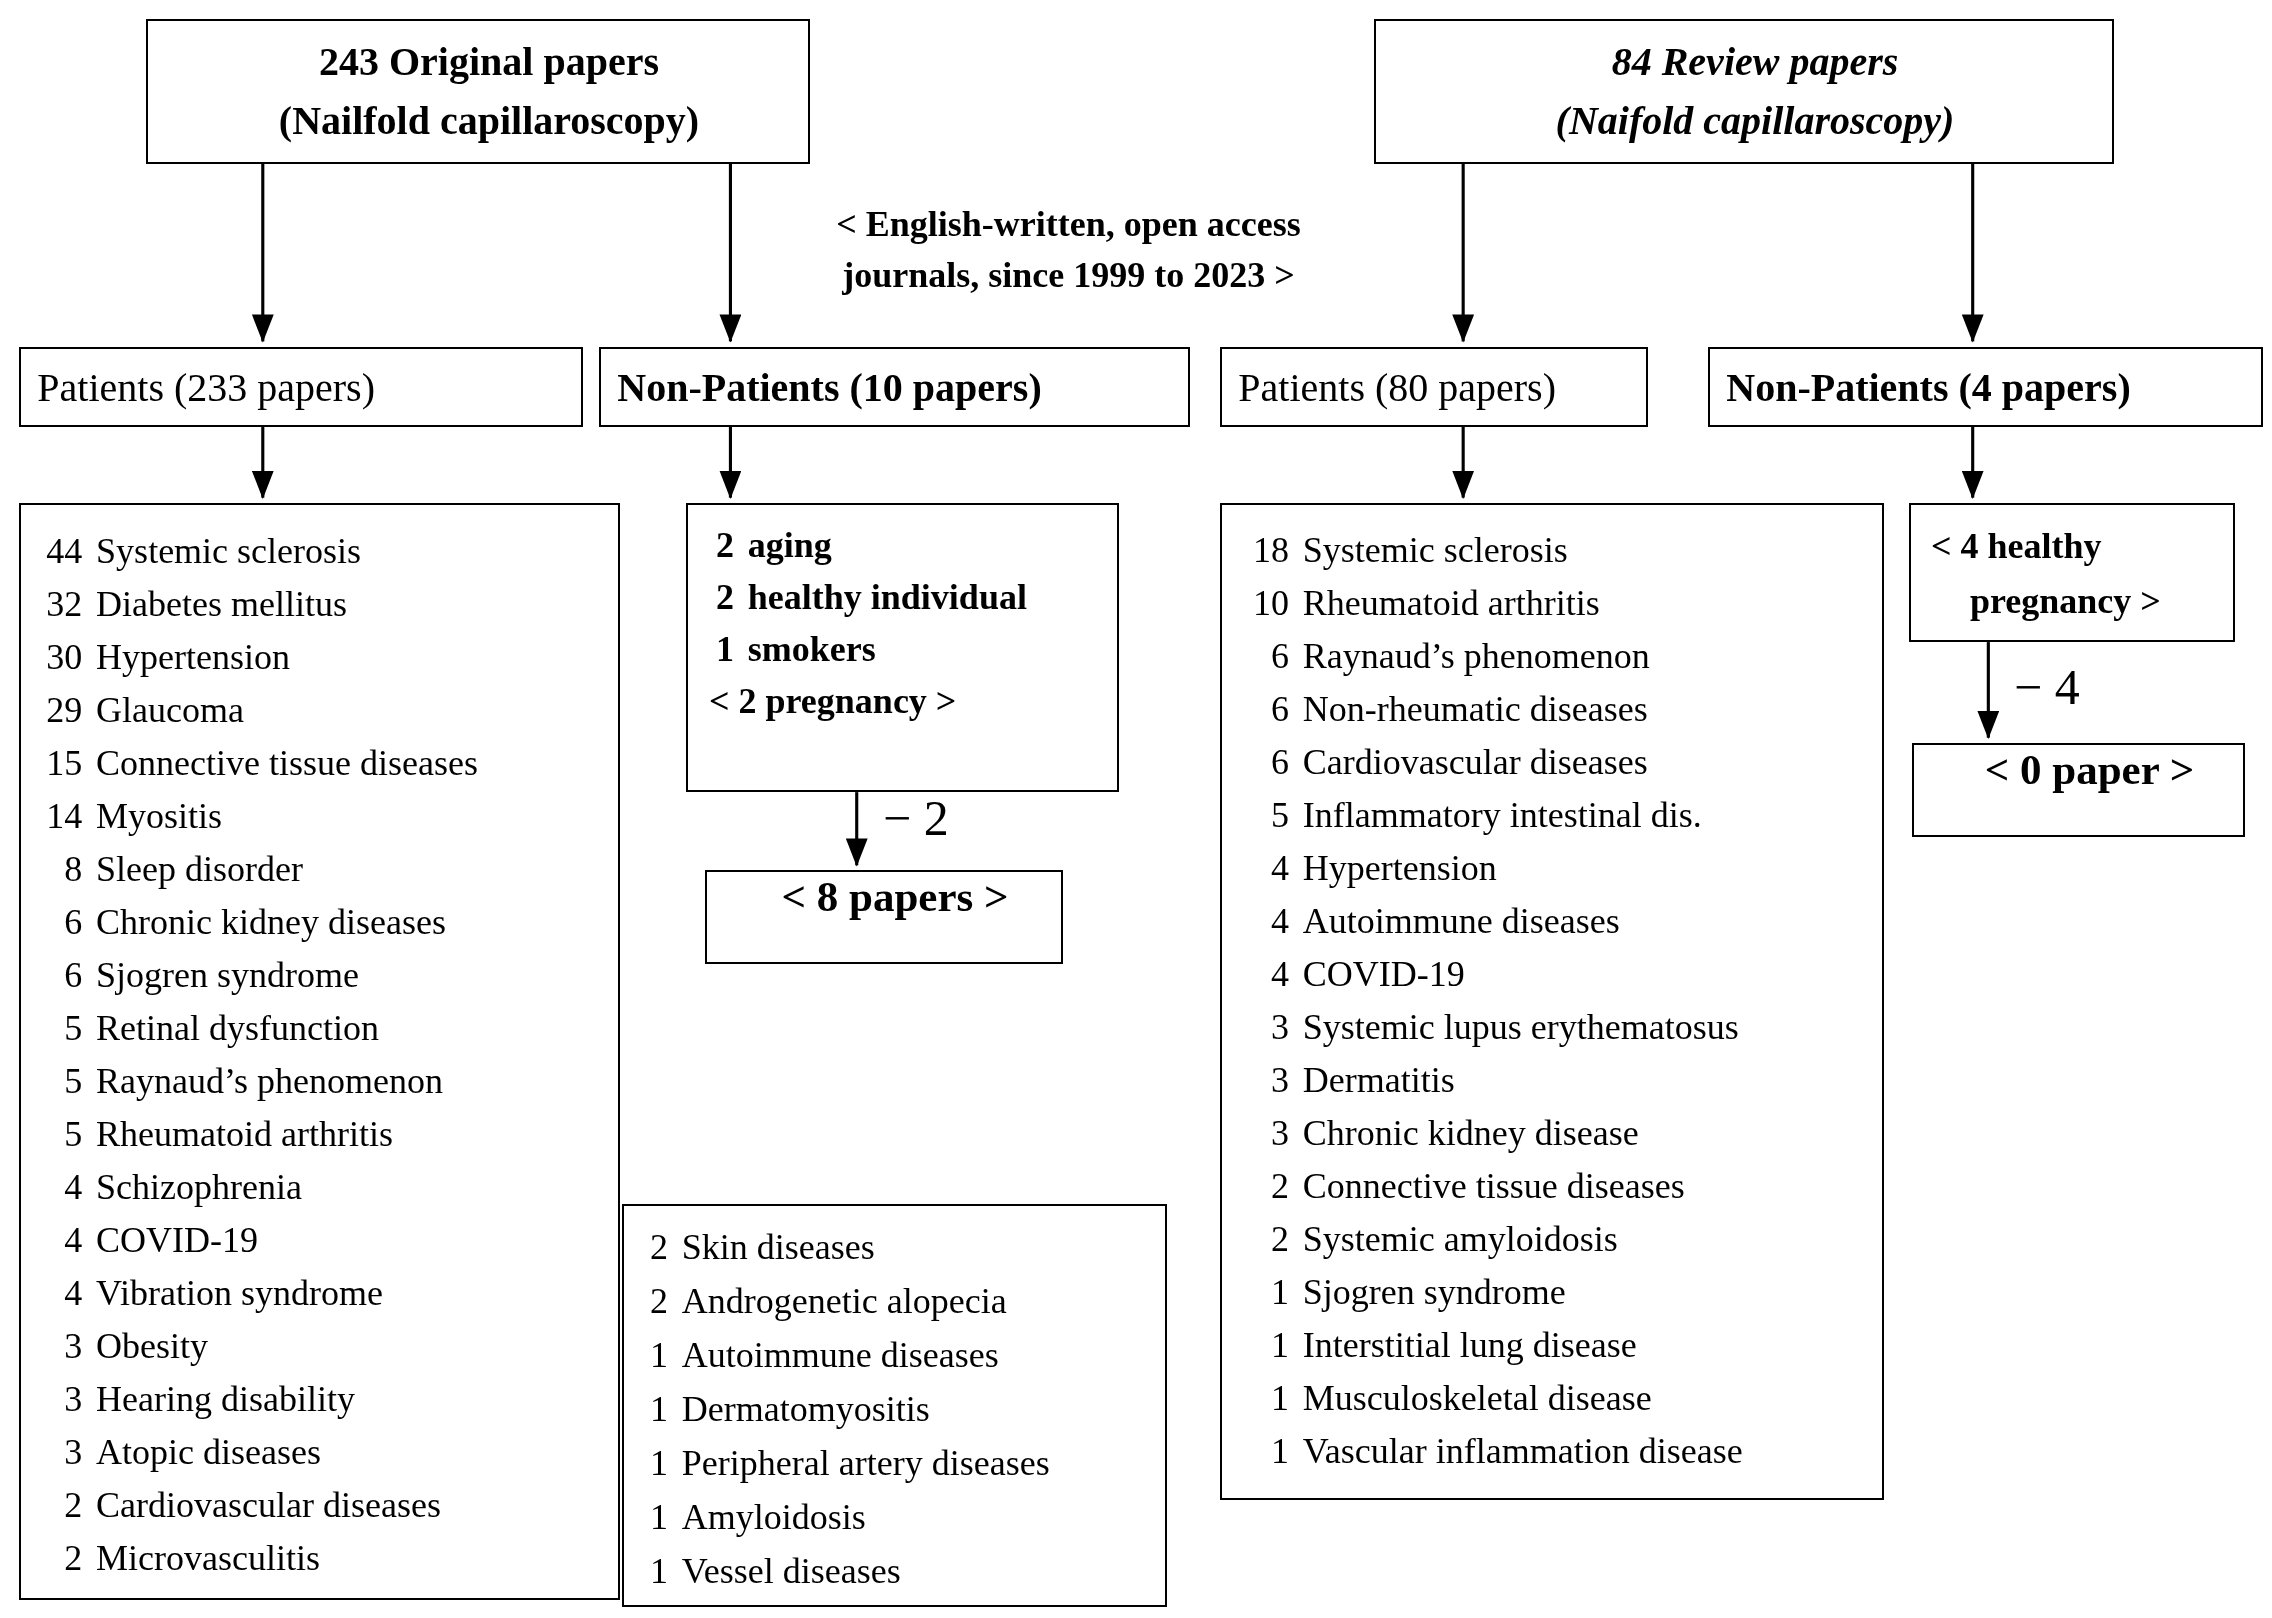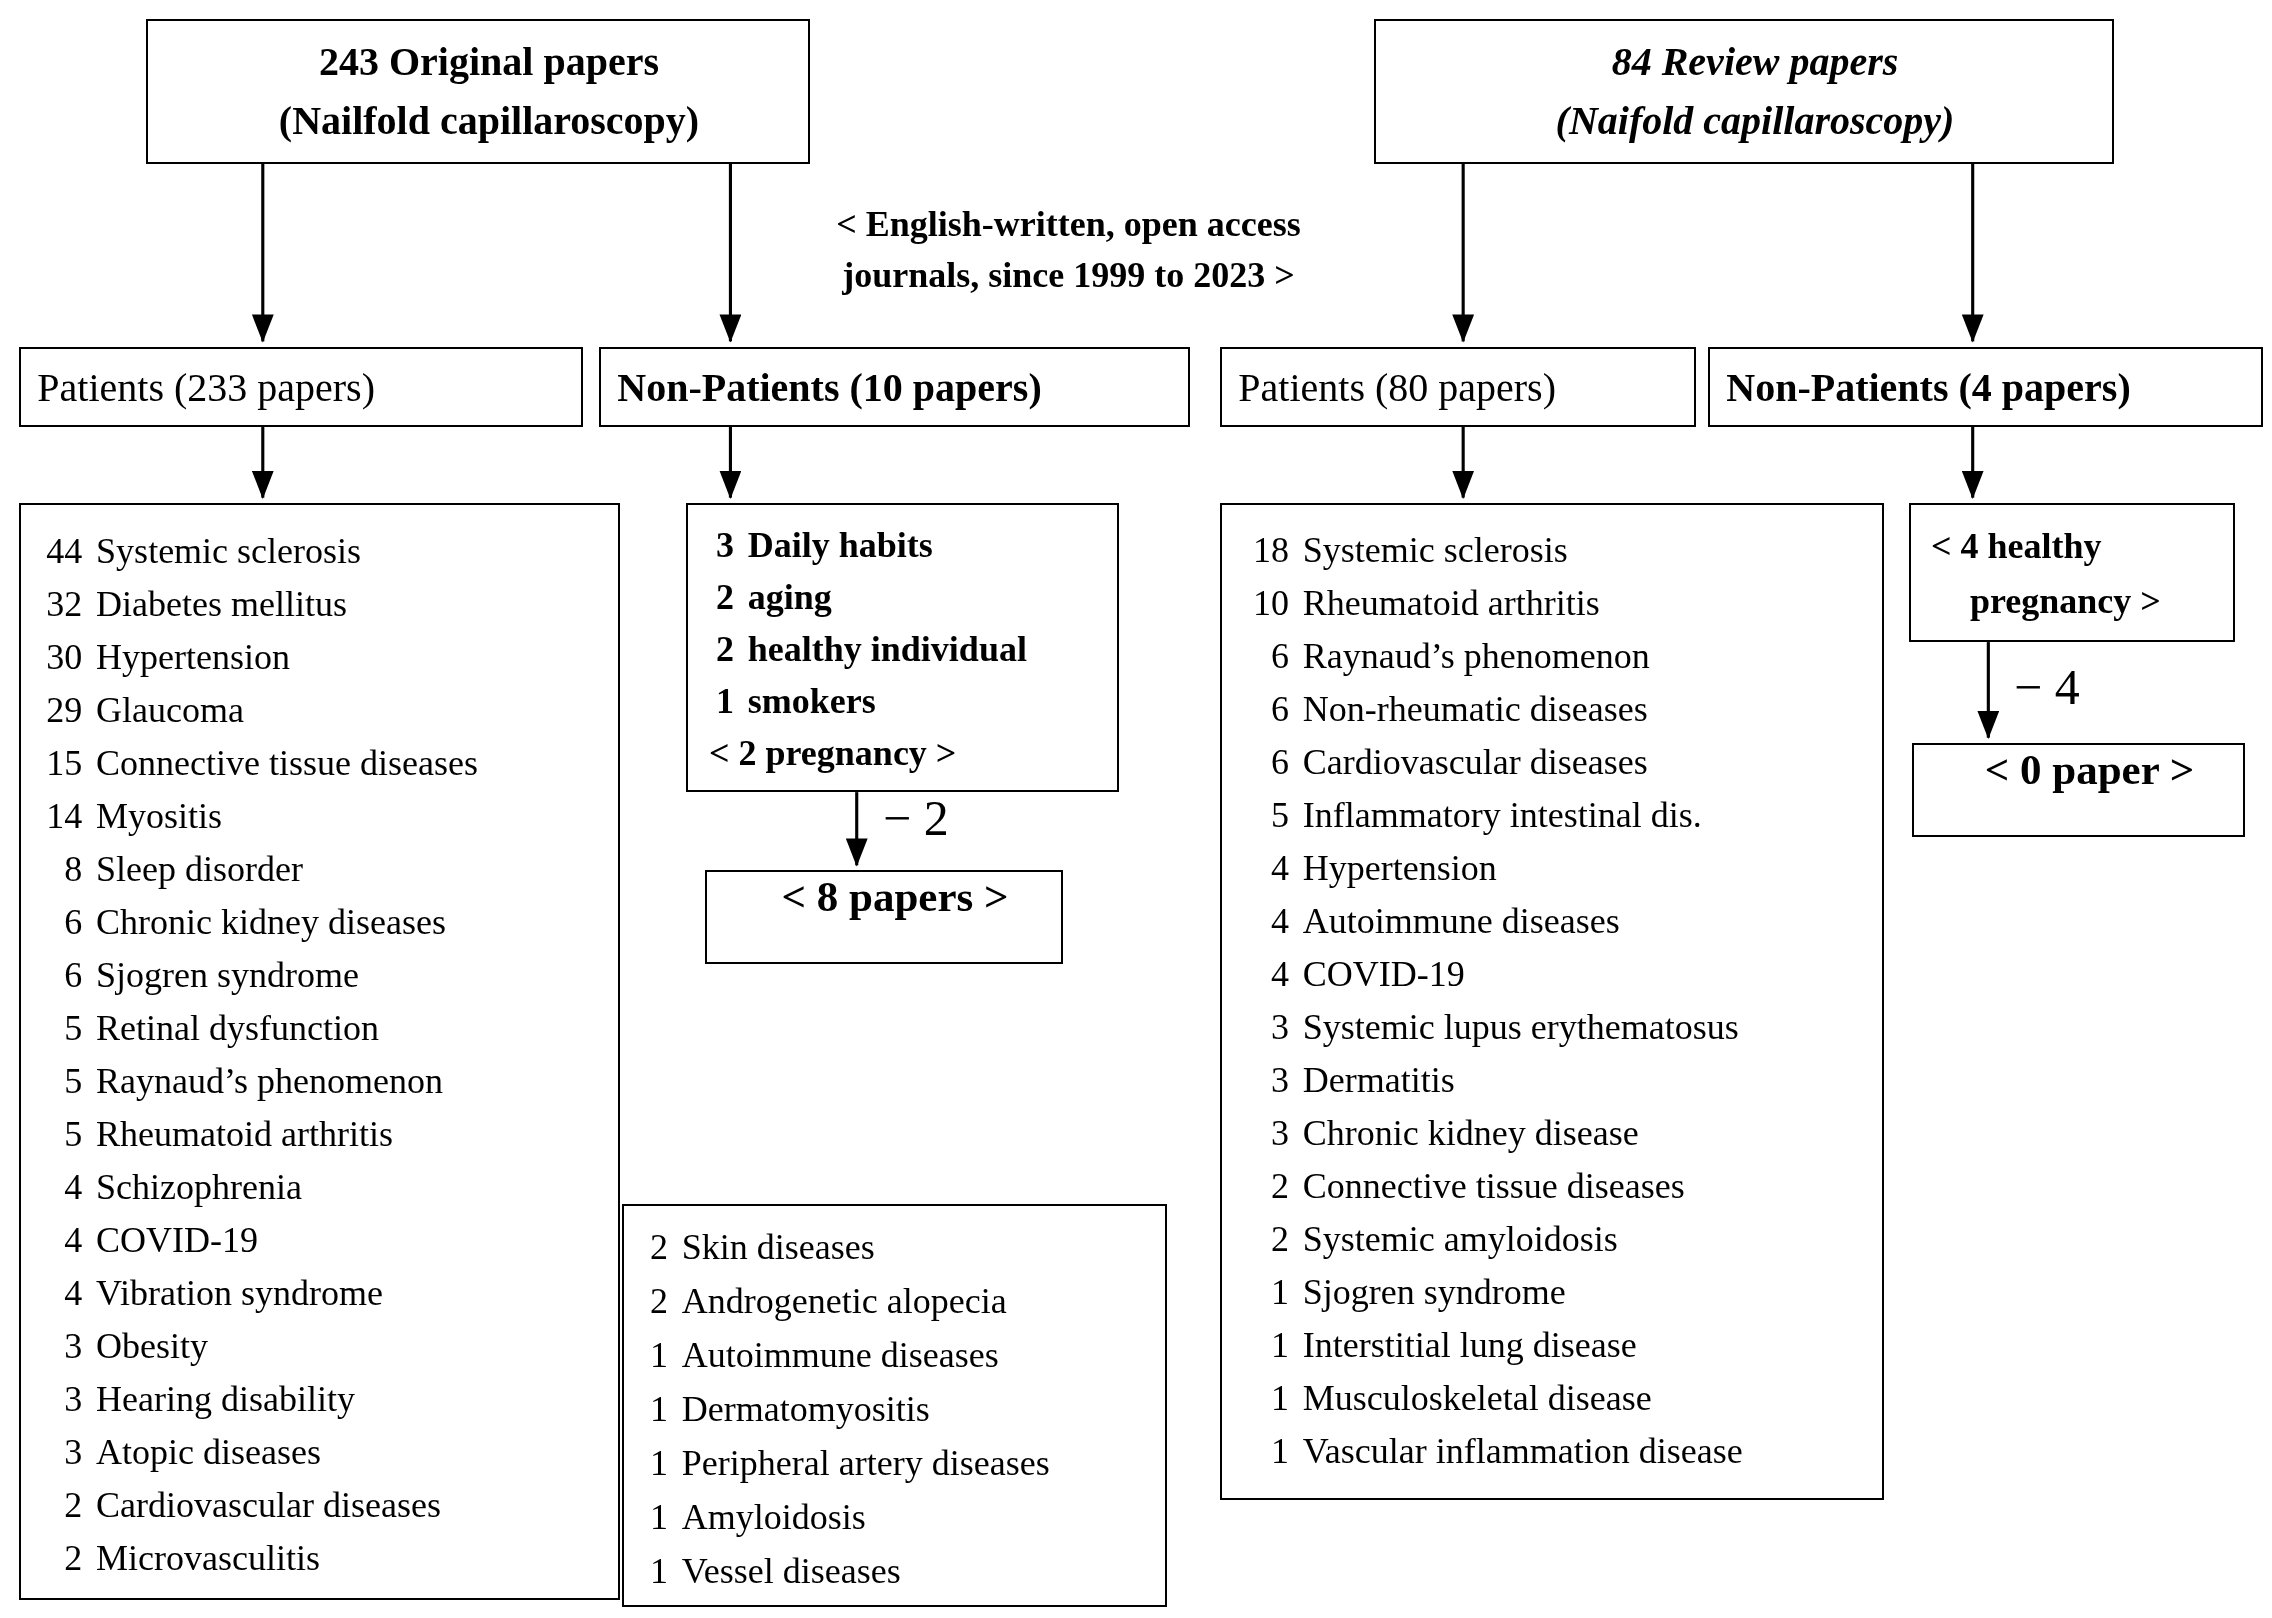--- a/index.html
+++ b/index.html
@@ -76,21 +76,21 @@
   </div>
 
   <div class="box lvl2" style="left:19px; top:347px; width:564px; height:80px;">
     <span>Patients (233 papers)</span>
   </div>
 
   <div class="box lvl2 bold" style="left:599px; top:347px; width:591px; height:80px;">
     <span>Non-Patients (10 papers)</span>
   </div>
 
-  <div class="box lvl2" style="left:1220px; top:347px; width:476px; height:80px;">
+  <div class="box lvl2" style="left:1220px; top:347px; width:428px; height:80px;">
     <span>Patients (80 papers)</span>
   </div>
 
   <div class="box lvl2 bold" style="left:1708px; top:347px; width:555px; height:80px;">
     <span>Non-Patients (4 papers)</span>
   </div>
 
   <div class="box listbox left-list" style="left:19px; top:503px; width:601px; height:1097px;">
       <div class="list-item"><span class="num">44</span><span class="txt">Systemic sclerosis</span></div>
       <div class="list-item"><span class="num">32</span><span class="txt">Diabetes mellitus</span></div>
@@ -108,21 +108,20 @@
       <div class="list-item"><span class="num">4</span><span class="txt">COVID-19</span></div>
       <div class="list-item"><span class="num">4</span><span class="txt">Vibration syndrome</span></div>
       <div class="list-item"><span class="num">3</span><span class="txt">Obesity</span></div>
       <div class="list-item"><span class="num">3</span><span class="txt">Hearing disability</span></div>
       <div class="list-item"><span class="num">3</span><span class="txt">Atopic diseases</span></div>
       <div class="list-item"><span class="num">2</span><span class="txt">Cardiovascular diseases</span></div>
       <div class="list-item"><span class="num">2</span><span class="txt">Microvasculitis</span></div>
     </div>
 
   <div class="box listbox habits-box" style="left:686px; top:503px; width:433px; height:289px;">
-      <div class="list-item"><span class="num">3</span><span class="txt">Daily habits</span></div>
       <div class="list-item"><span class="num">2</span><span class="txt">aging</span></div>
       <div class="list-item"><span class="num">2</span><span class="txt">healthy individual</span></div>
       <div class="list-item"><span class="num">1</span><span class="txt">smokers</span></div>
       <div class="list-item">&lt; 2 pregnancy &gt;</div>
     </div>
 
   <span class="minus-label" style="left:883px; top:789px;">− 2</span>
 
   <div class="box result-box" style="left:705px; top:870px; width:358px; height:94px;">
     <span>&lt; 8 papers &gt;</span>

